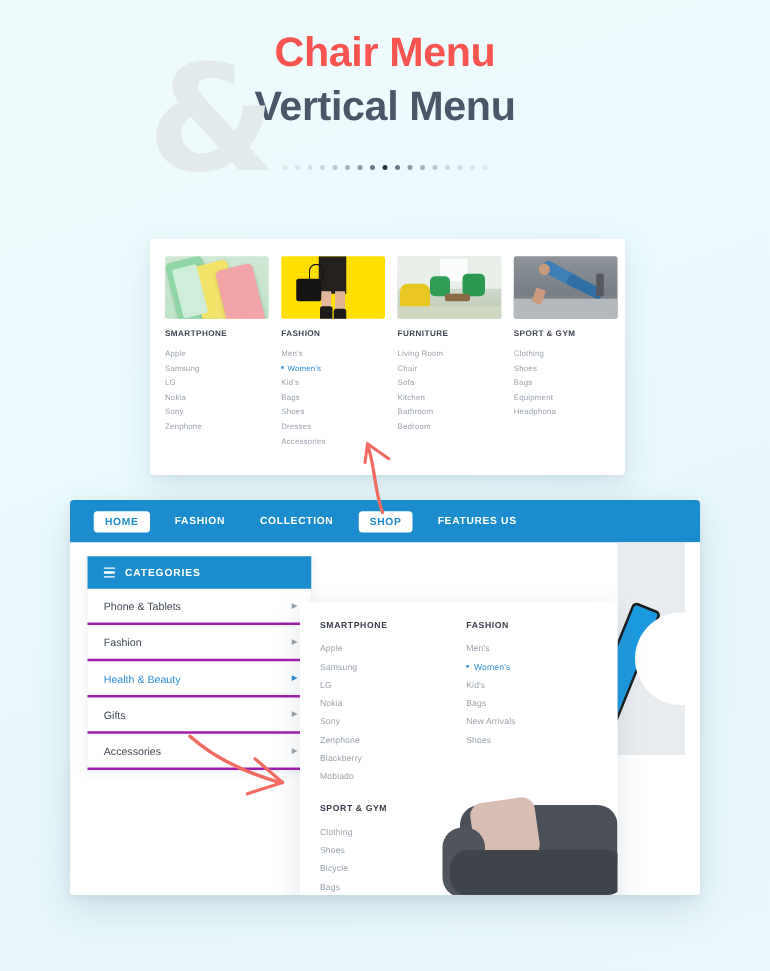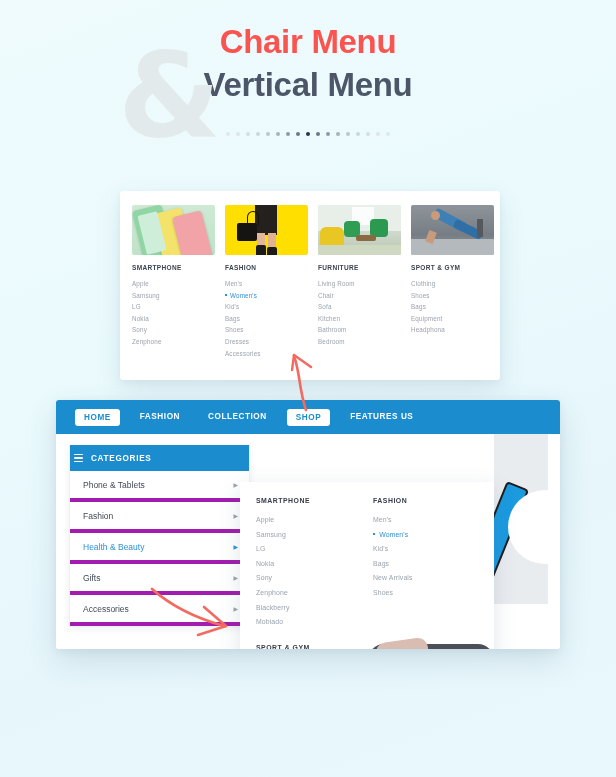--- a/index.html
+++ b/index.html
@@ -40,42 +40,42 @@
     background:#2f8fd8;vertical-align:middle;margin-right:3px;margin-bottom:1px;}
 
   
   .t-phones{background:linear-gradient(180deg,#cfe9d4 0%,#bfe3c8 100%);}
   .t-phones .p{position:absolute;border-radius:4px;}
   .t-fashion{background:#ffdf00;}
   .t-furn{background:linear-gradient(180deg,#dfe8e4 0%,#cfd8cd 55%,#b9c7ae 100%);}
   .t-sport{background:linear-gradient(180deg,#8e949a 0%,#767d84 60%,#9aa1a6 100%);}
 
   
-  .mock{position:absolute;left:56px;top:400px;width:504px;height:249px;
+  .mock{position:absolute;left:56px;top:400px;width:504px;height:316px;
     background:#fff;border-radius:3px;overflow:hidden;
     box-shadow:0 12px 30px rgba(70,100,125,.16),0 2px 8px rgba(70,100,125,.09);}
   .navbar{height:34px;background:#1b8ccd;display:flex;align-items:center;
     padding:0 0 0 13px;gap:0;}
   .navitem{font-size:8.2px;font-weight:700;color:#fff;letter-spacing:.55px;
     padding:0 14px;line-height:34px;white-space:nowrap;}
   .navitem.sel{background:#fff;color:#1b8ccd;border-radius:3px;line-height:17px;
     padding:0 9px;height:17px;display:flex;align-items:center;margin:0 6px;}
   .body-area{position:relative;height:296px;background:#fff;}
 
   .catbox{position:absolute;left:13px;top:11px;width:179px;
     background:#fff;border:1px solid #eef1f3;border-top:none;
     box-shadow:0 2px 7px rgba(90,110,125,.10);}
   .cathead{height:26px;background:#1b8ccd;color:#fff;font-size:8.2px;
     font-weight:700;letter-spacing:.7px;display:flex;align-items:center;
-    padding-left:4px;gap:8px;}
+    padding-left:13px;gap:8px;}
   .burger{display:inline-block;width:9px;}
   .burger b{display:block;height:1.4px;background:#fff;margin:2px 0;border-radius:1px;}
   .catitem{height:27px;display:flex;align-items:center;justify-content:space-between;
     padding:0 11px 0 13px;font-size:8.5px;color:#414a56;
-    border-bottom:4px solid #a21caf;}
+    border-bottom:2px solid #a21caf;}
   .catitem.active{color:#2f8fd8;}
   .caret{font-size:6px;color:#9aa5ae;}
   .catitem.active .caret{color:#2f8fd8;}
 
   .dropdown{position:absolute;left:184px;top:48px;width:254px;height:267px;
     background:#fff;box-shadow:0 6px 20px rgba(70,100,125,.17);overflow:hidden;}
   .dd-cols{display:flex;padding:15px 0 0 16px;}
   .dd-col{width:117px;}
   .dd-head{font-size:6.9px;font-weight:700;color:#353d48;letter-spacing:.5px;
     text-transform:uppercase;margin:0 0 9px 0;}

